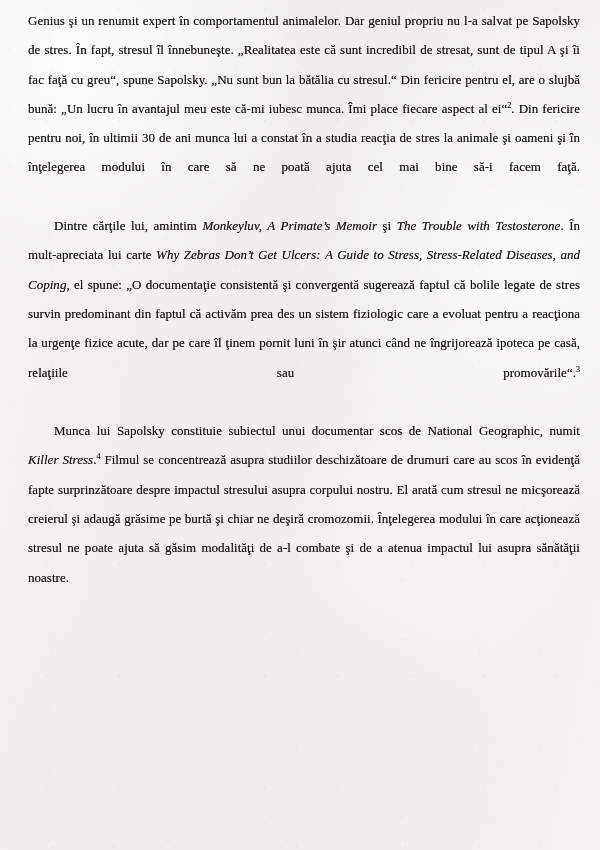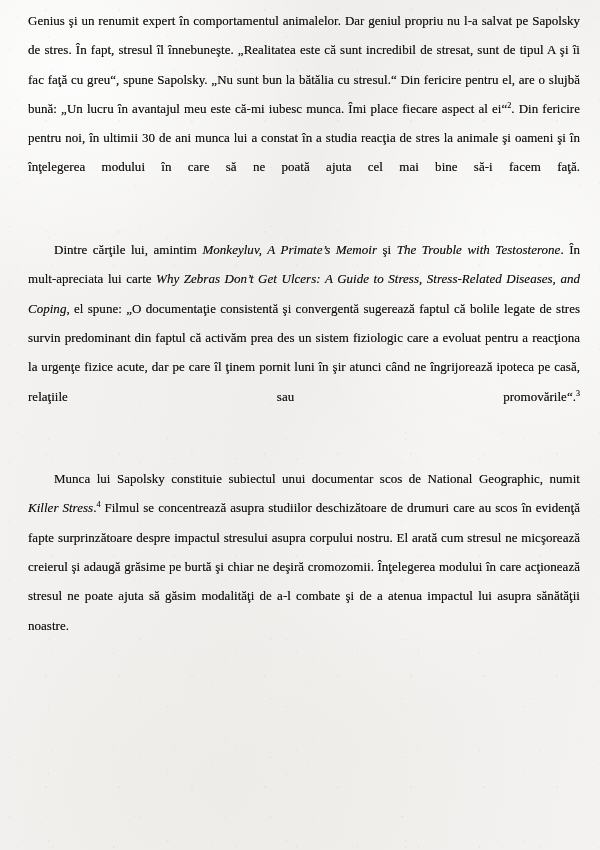--- a/index.html
+++ b/index.html
@@ -55,21 +55,20 @@
     color: #14120f;
     text-align: justify;
     text-justify: inter-word;
     -webkit-font-smoothing: none;
     letter-spacing: 0.02px;
     word-spacing: 0.2px;
   }
 
   p.para.indent {
     text-indent: 26px;
-    margin-top: 24px;
   }
 
   
   p.para::after {
     content: "";
     display: inline-block;
     width: 100%;
   }
 
   i, em {

